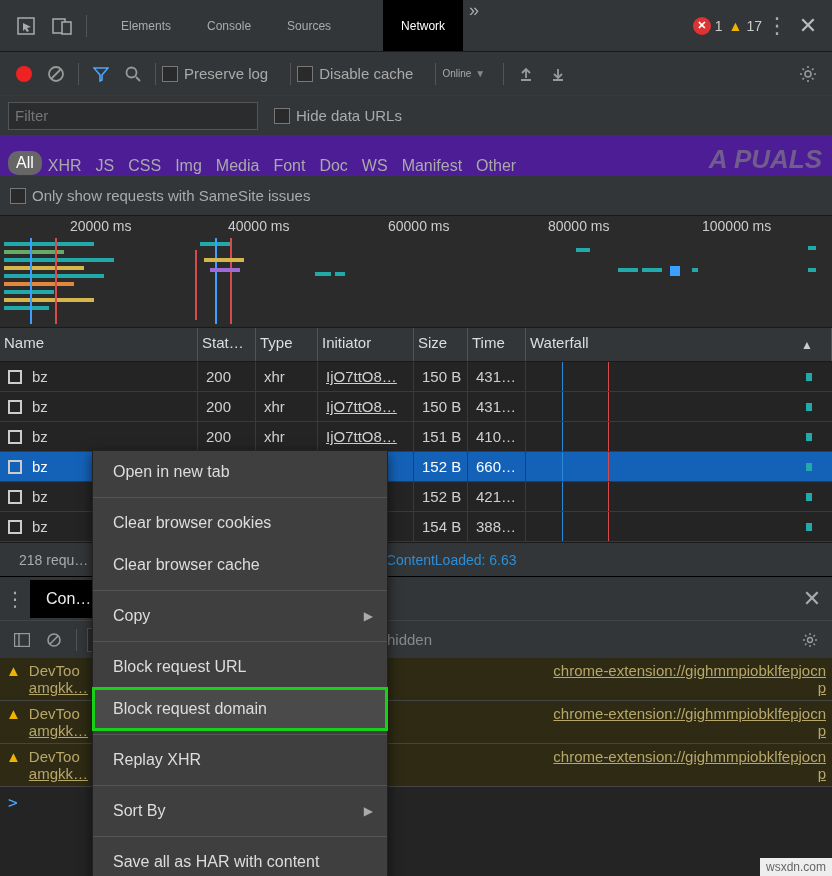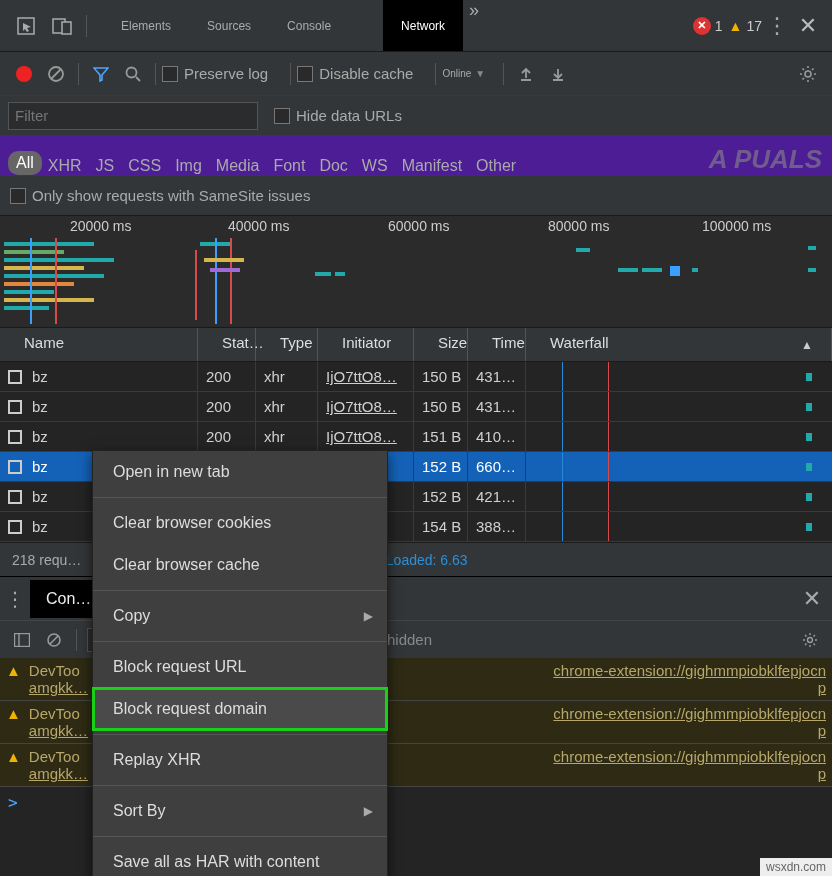--- a/index.html
+++ b/index.html
@@ -36,37 +36,37 @@
   .wm { position:absolute; right:10px; color:#888; font-size:26px; font-weight:bold; opacity:0.6; font-style:italic;}
 
   .samesite { height:40px; background:#333638; padding:0 10px; align-items:center; border-bottom:1px solid #1a1a1a;}
 
   .timeline { height:112px; background:#2b2b2b; border-bottom:1px solid #1a1a1a; position:relative; overflow:hidden;}
   .tl-lbl { position:absolute; top:2px;}
   .tl-body { position:absolute; top:22px; bottom:0; left:0; right:0;}
   .bar { position:absolute; height:4px; }
   
   .grid-head { height:34px; background:#333638; display:flex; border-bottom:1px solid #1a1a1a; font-size:15px; color:#ddd;}
-  .gh { padding:6px 24px; border-right:1px solid #555;}
+  .gh { padding:6px 4px; border-right:1px solid #555;}
   .c-name{width:198px;} .c-stat{width:58px;} .c-type{width:62px;} .c-init{width:96px;} .c-size{width:54px;} .c-time{width:58px;} .c-wf{flex:1; position:relative;}
   .sort-up{ position:absolute; right:18px; top:10px; font-size:12px; color:#ccc;}
   
   .grid-body { background:#242424; }
   .grow { display:flex; height:30px; align-items:center; font-size:15px; color:#d0d0d0; border-bottom:1px solid #3a3a3a;}
   .grow.sel { background:#1462b8; color:#fff;}
   .gcell { padding:0 8px; overflow:hidden; text-overflow:ellipsis; white-space:nowrap; border-right:1px solid #3a3a3a; height:100%; display:flex; align-items:center;}
   .gcell.u { text-decoration:underline;}
   .gcell .sq { width:14px; height:14px; border:2px solid #ccc; margin-right:10px; flex:none;}
   .grow.sel .gcell a, .grow.sel .gcell { color:#fff;}
   .waterfall-cell { flex:1; position:relative; height:100%;}
   .wfbar { position:absolute; top:11px; height:8px; background:#2aa; }
   .wfline { position:absolute; top:0; bottom:0; width:1px; }
   
   .summary { height:34px; background:#333638; border-top:1px solid #1a1a1a; display:flex; align-items:center; font-size:14px; color:#aaa;}
-  .sum-seg{ padding:0 12px; border-right:1px solid #555;text-align:center;}
+  .sum-seg{ padding:0 19px; border-right:1px solid #555;text-align:center;}
   .sum-dom { color:#2c8fd8;}
 
   .console-tab { height:44px; background:#333638; display:flex; align-items:center; border-top:1px solid #000;}
   .ct-dots{ width:30px; text-align:center; color:#aaa; font-size:20px;}
   .ct-tab{ background:#000; color:#eee; padding:10px 16px; font-size:16px;}
   .ct-new{ color:#aaa; margin-left:18px; font-size:15px;}
   .ct-close{ margin-left:auto; width:40px; text-align:center; color:#aaa; font-size:22px; cursor:pointer;}
 
   .console-bar{ height:38px; background:#333638; display:flex; align-items:center; padding:0 6px; border-top:1px solid #444;}
   .cb-filter{ width:130px; height:24px; background:#2a2c2e; border:1px solid #555; color:#888; padding:0 6px; font-size:14px; margin-left:4px;}
@@ -103,22 +103,22 @@
   </div>
   <div class="tb-icon">
     <svg width="20" height="18" viewBox="0 0 20 18">
         <rect x="1" y="2" width="12" height="14" fill="none" stroke="#aaa" stroke-width="1.5"></rect>
         <rect x="10" y="5" width="9" height="12" fill="#333638" stroke="#aaa" stroke-width="1.5"></rect>
       </svg>
   </div>
   <div class="sep"></div>
   <div class="tabs">
     <div class="tab">Elements</div>
+    <div class="tab">Console</div>
     <div class="tab">Sources</div>
-    <div class="tab">Console</div>
     <div class="tab active">Network</div>
     <div class="chev">»</div>
   </div>
   <div class="badge">
     <span class="err">✕</span>
     <span>1</span>
   </div>
   <div class="badge">
     <span class="warn">▲</span>
     <span>17</span>

